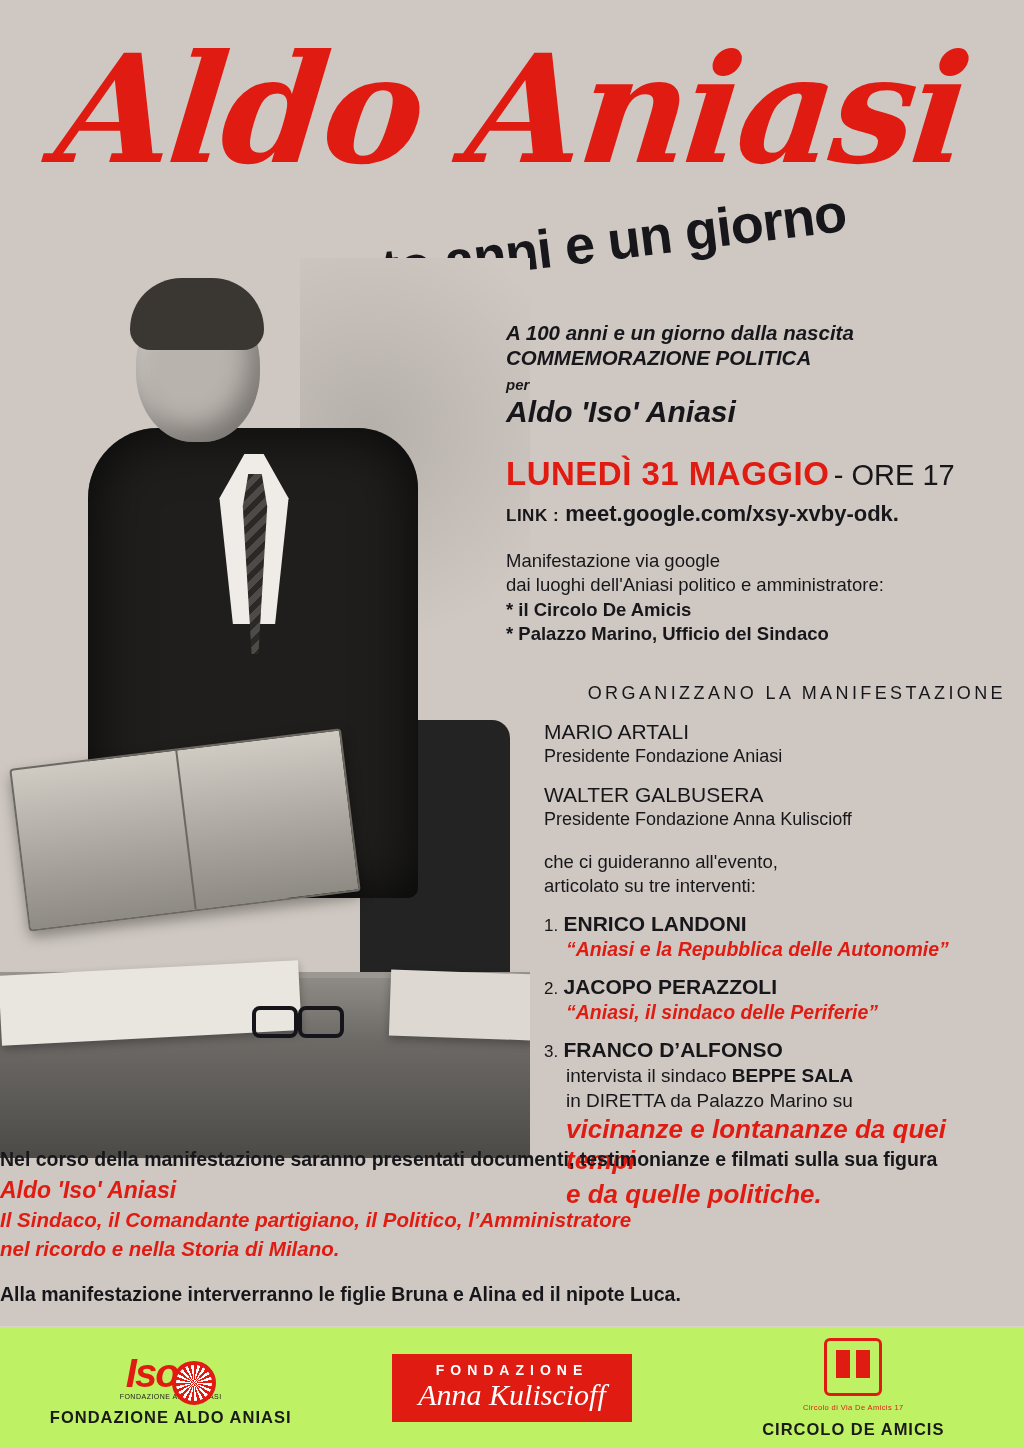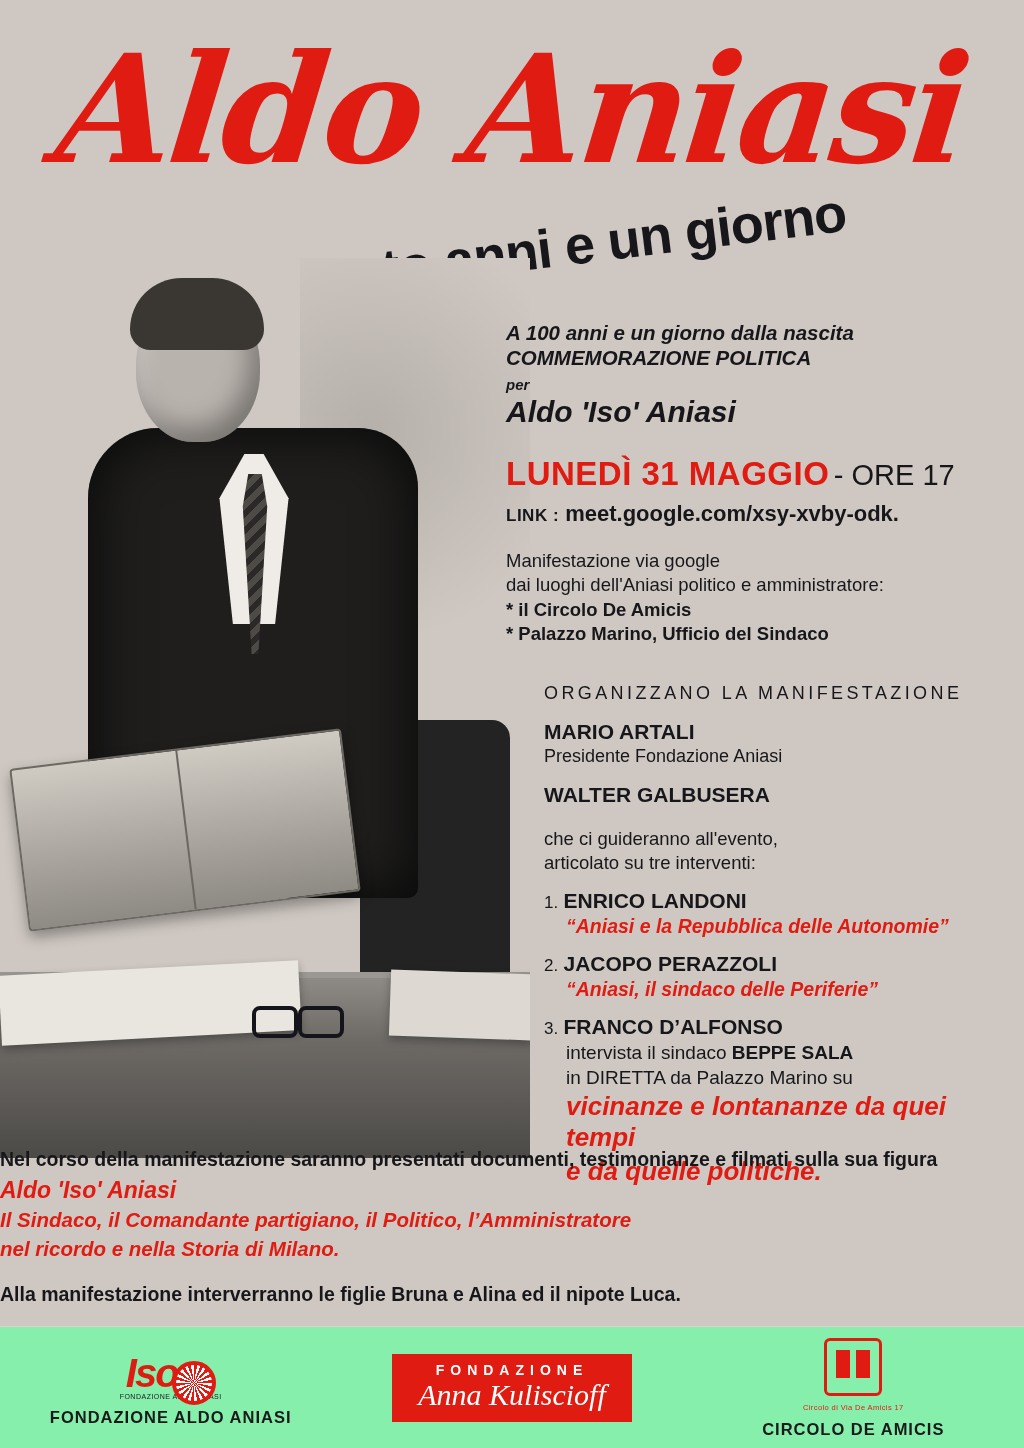--- a/index.html
+++ b/index.html
@@ -269,25 +269,26 @@
     font-size: 18.5px;
     line-height: 1.32;
   }
   .block-info .b { font-weight: bold; }
 
   .org-head {
     margin: 36px 0 0 38px;
     font-size: 18px;
     letter-spacing: 3.4px;
     font-weight: 500;
+    text-align: right;
   }
   .org-name {
     margin: 16px 0 0 38px;
     font-size: 21px;
-    font-weight: bold;
+    font-weight: normal;
   }
   .org-role {
     margin: 2px 0 0 38px;
     font-size: 18px;
   }
   .guide {
     margin: 20px 0 0 38px;
     font-size: 18.5px;
     line-height: 1.3;
   }
@@ -349,21 +350,21 @@
     margin: 22px 0 0 0;
   }
 
   
   .footer-bar {
     position: absolute;
     left: 0;
     top: 1326px;
     width: 1024px;
     height: 122px;
-    background: #86efac;
+    background: #bef264;
     border-top: 1px solid #d8d3cd;
   }
   .logos {
     position: absolute;
     inset: 0;
     display: flex;
     align-items: center;
   }
   .logo-cell {
     flex: 1;
@@ -508,20 +509,21 @@
       <div class="b">* il  Circolo De Amicis</div>
       <div class="b">* Palazzo Marino, Ufficio del Sindaco</div>
     </div>
 
     <div class="org-head">ORGANIZZANO LA MANIFESTAZIONE</div>
 
     <div class="org-name">MARIO ARTALI</div>
     <div class="org-role">Presidente  Fondazione Aniasi</div>
 
     <div class="org-name">WALTER GALBUSERA</div>
+    <div class="org-role">Presidente Fondazione Anna Kuliscioff</div>
 
     <div class="guide">
       <div>che ci guideranno all'evento,</div>
       <div>articolato su tre interventi:</div>
     </div>
 
     <div class="item">
       <span class="num">1.</span>
       <span class="who">ENRICO LANDONI</span>
     </div>

